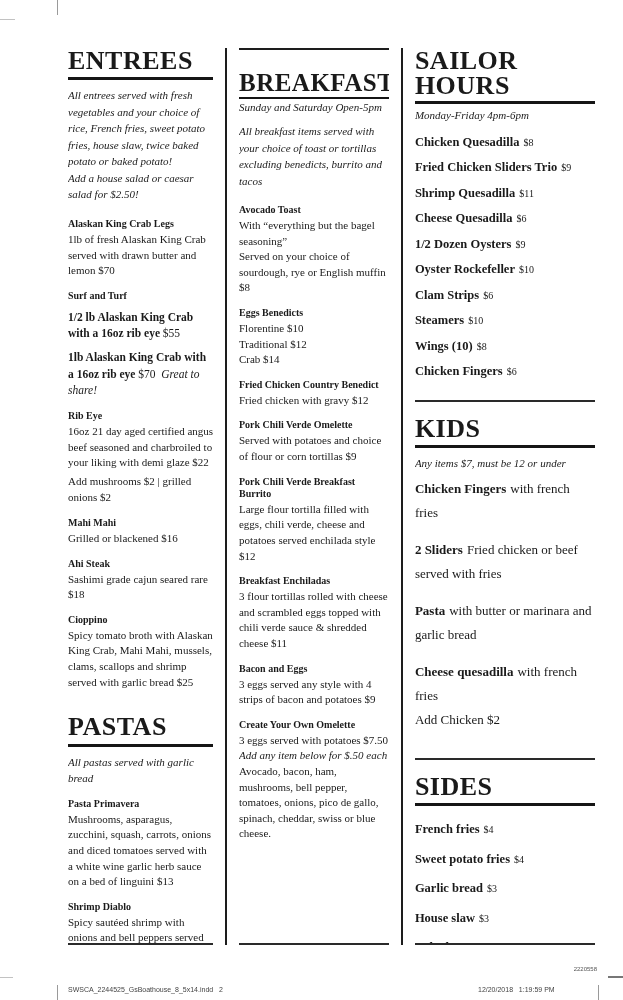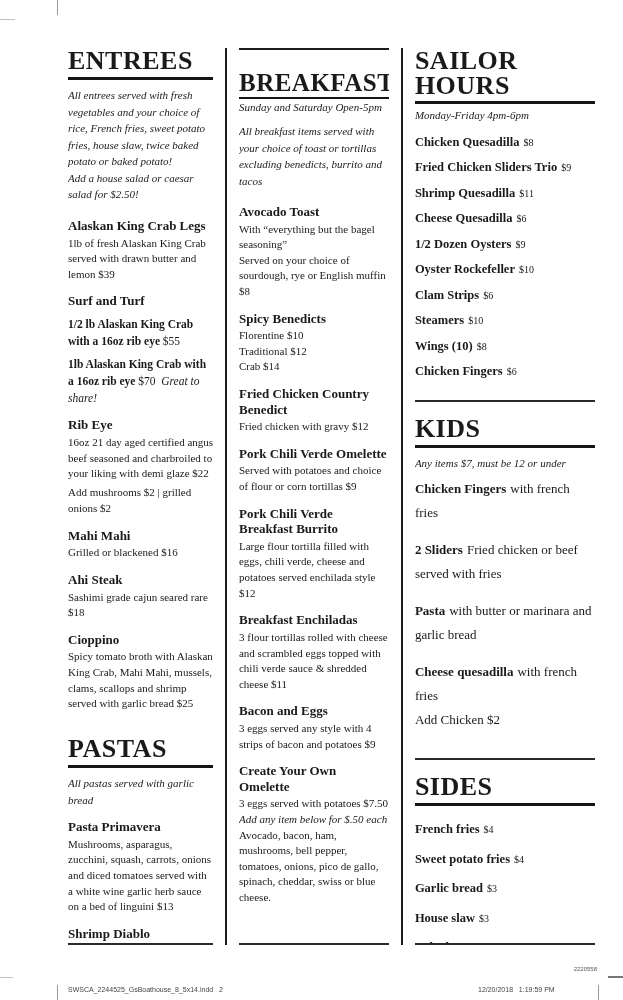--- a/index.html
+++ b/index.html
@@ -17,21 +17,21 @@
 
   .sec-title{
     font-size:26px;font-weight:bold;letter-spacing:.5px;line-height:.98;
     border-bottom:3px solid #151515;padding-bottom:4px;margin-bottom:7px;
   }
   .bk-title{font-size:25px;font-weight:bold;letter-spacing:.5px;line-height:1;
     display:inline-block;border-bottom:2.5px solid #151515;padding-bottom:2px;margin-bottom:2px;}
   .subtitle{font-size:11px;font-style:italic;margin-bottom:10px;}
   .note{font-size:11px;font-style:italic;line-height:1.5;white-space:pre-line;margin-bottom:4px;}
   .item{margin-top:11px;}
-  .iname{font-size:13px;font-weight:bold;line-height:1.2;margin-bottom:2px;}
+  .iname{font-size:10px;font-weight:bold;line-height:1.2;margin-bottom:2px;}
   .idesc{font-size:11px;line-height:1.42;white-space:pre-line;}
   .variant{font-size:11.5px;font-weight:bold;line-height:1.45;margin-top:7px;}
   .variant .p{font-weight:normal;}
   .variant .it{font-weight:normal;font-style:italic;}
   .addon{font-size:11px;line-height:1.5;margin-top:2px;}
   .pastas-sec{margin-top:24px;}
 
   .srow{margin-bottom:5.5px;line-height:1.25;}
   .srow .sname{font-size:12.5px;font-weight:bold;}
   .srow .sprice{font-size:10px;}
@@ -64,21 +64,21 @@
 
 <div class="menu">
 
   <div class="col col1">
     <div class="sec-title">ENTREES</div>
     <div class="note">All entrees served with fresh vegetables and your choice of rice, French fries, sweet potato fries, house slaw, twice baked potato or baked potato!
 Add a house salad or caesar salad for $2.50!</div>
 
     <div class="item">
       <div class="iname">Alaskan King Crab Legs</div>
-      <div class="idesc">1lb of fresh Alaskan King Crab served with drawn butter and lemon $39</div>
+      <div class="idesc">1lb of fresh Alaskan King Crab served with drawn butter and lemon $70</div>
     </div>
 
     <div class="item">
       <div class="iname">Surf and Turf</div>
       <div class="variant"><span>1/2 lb Alaskan King Crab with a 16oz rib eye</span> <span class="p">$55</span></div>
       <div class="variant"><span>1lb Alaskan King Crab with a 16oz rib eye</span> <span class="p">$70</span>&nbsp; <span class="it">Great to share!</span></div>
     </div>
 
     <div class="item">
       <div class="iname">Rib Eye</div>
@@ -126,21 +126,21 @@
     </div>
     <div class="subtitle">Sunday and Saturday Open-5pm</div>
     <div class="note">All breakfast items served with your choice of toast or tortillas excluding benedicts, burrito and tacos</div>
 
     <div class="item">
       <div class="iname">Avocado Toast</div>
       <div class="idesc">With “everything but the bagel seasoning”
 Served on your choice of sourdough, rye or English muffin $8</div>
     </div>
     <div class="item">
-      <div class="iname">Spicy Benedicts</div>
+      <div class="iname">Eggs Benedicts</div>
       <div class="idesc">Florentine $10
 Traditional $12
 Crab $14</div>
     </div>
     <div class="item">
       <div class="iname">Fried Chicken Country Benedict</div>
       <div class="idesc">Fried chicken with gravy $12</div>
     </div>
     <div class="item">
       <div class="iname">Pork Chili Verde Omelette</div>

